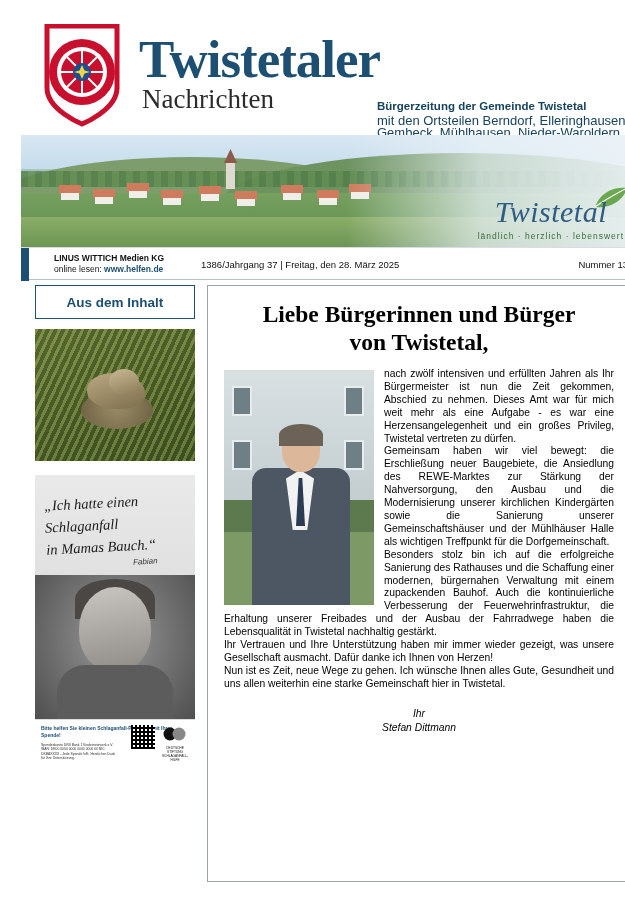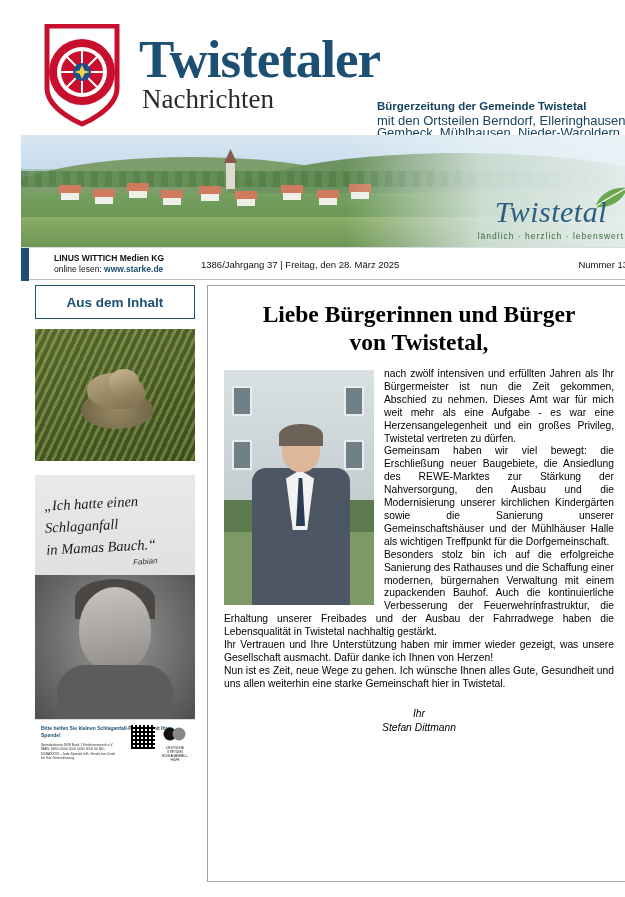--- a/index.html
+++ b/index.html
@@ -247,21 +247,21 @@
       </div>
     </div>
   </div>
 
   <div class="infobar">
     <div class="lbar"></div>
     <div class="ib-left">
       <div><b>LINUS WITTICH Medien KG</b></div>
       <div>
         <span>online lesen:</span>
-        <span class="blue">www.starke.de</span>
+        <span class="blue">www.helfen.de</span>
       </div>
     </div>
     <div class="ib-mid">1386/Jahrgang 37 | Freitag, den 28. März 2025</div>
     <div class="ib-right">Nummer 13</div>
   </div>
 
   <div class="body">
 
     <div class="leftcol">
       <div class="inhalt-box">

